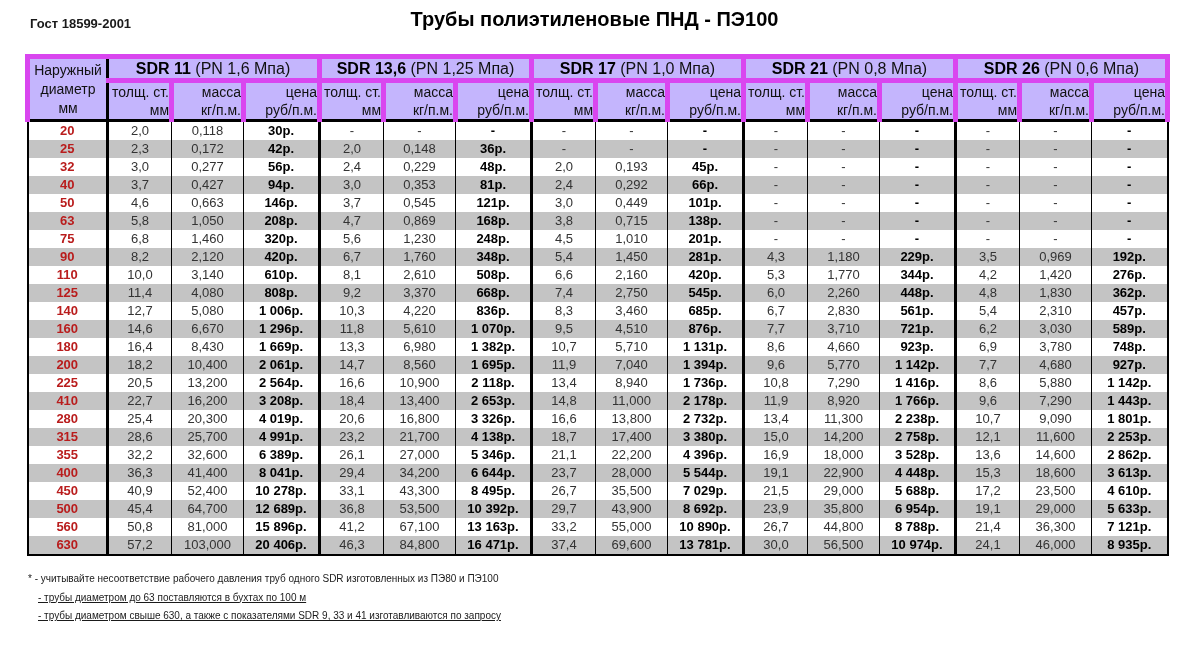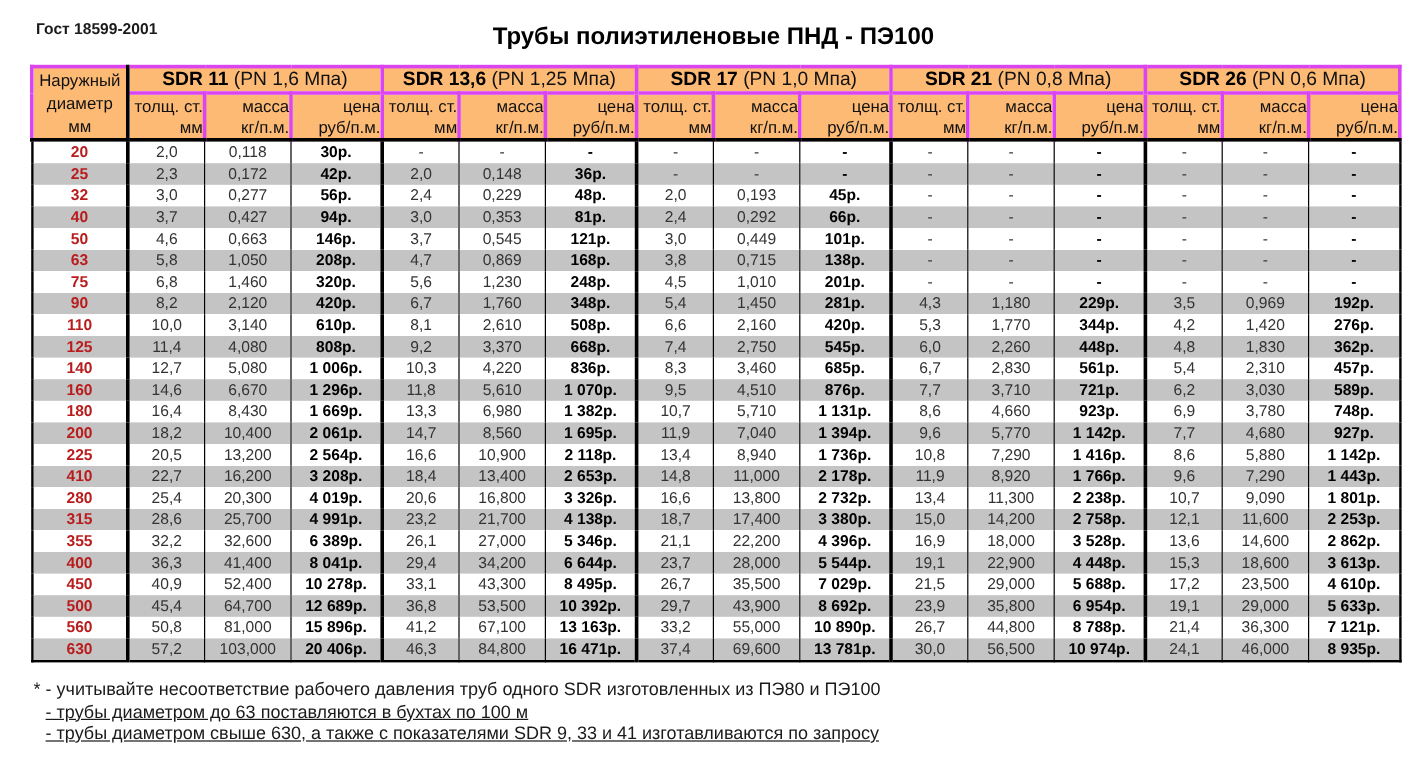--- a/index.html
+++ b/index.html
@@ -1,33 +1,33 @@
 <!DOCTYPE html>
 <html><head>
 <meta charset="utf-8">
 <style>
   html,body{margin:0;padding:0;background:#fff;}
   body{width:1189px;height:648px;font-family:"Liberation Sans",sans-serif;overflow:hidden;}
   .header-bar{position:relative;height:38px;padding-top:8px;}
   .gost{position:absolute;left:30px;top:16px;font-size:13px;color:#1a1a1a;font-weight:bold;}
-  .title{margin:12px;text-align:center;font-size:20px;font-weight:bold;color:#000;}
+  .title{margin:0;text-align:center;font-size:20px;font-weight:bold;color:#000;}
   table.pipes{border-collapse:collapse;table-layout:fixed;margin:8px 0 0 25px;border:2px solid #000;}
   table.pipes th,table.pipes td{padding:0;text-align:center;overflow:hidden;}
-  thead th{border:3px solid #d946ef;font-weight:normal;background:#fdba74;}
+  thead th{border:5px solid #d946ef;font-weight:normal;background:#c4b5fd;}
   th.diam-h{border-right:3px solid #000;border-bottom:3px solid #000;font-size:14px;line-height:19px;color:#111;}
   th.group-h{font-size:16px;line-height:19px;height:19px;border-bottom:1px solid #000;color:#111;}
   th.group-h .gname{font-weight:bold;color:#000;}
   th.sub-h{font-size:14px;line-height:18px;padding:1px 0;color:#111;}
   .group-start{border-left:3px solid #000 !important;}
   thead tr:last-child th{border-bottom:3px solid #000;text-align:right;}
   tbody td{height:18px;line-height:18px;font-size:13px;color:#333;border-left:1px solid #000;border-top:none;border-bottom:none;}
   tbody td.diam{font-weight:bold;color:#b91c1c;border-left:none;border-right:3px solid #000;}
   tbody td.price{font-weight:bold;color:#000;}
   tbody tr:nth-child(even){background:#c4c4c4;}
-  .footnotes{margin:14px 0 0 28px;font-size:15px;line-height:18.5px;color:#1a1a1a;}
+  .footnotes{margin:14px 0 0 28px;font-size:10px;line-height:18.5px;color:#1a1a1a;}
   .fn-line.indent{padding-left:10px;text-decoration:underline;}
 </style>
 </head>
 <body>
 
 <div class="header-bar">
   <span class="gost">Гост 18599-2001</span>
   <h1 class="title">Трубы полиэтиленовые ПНД - ПЭ100</h1>
 </div>
 

